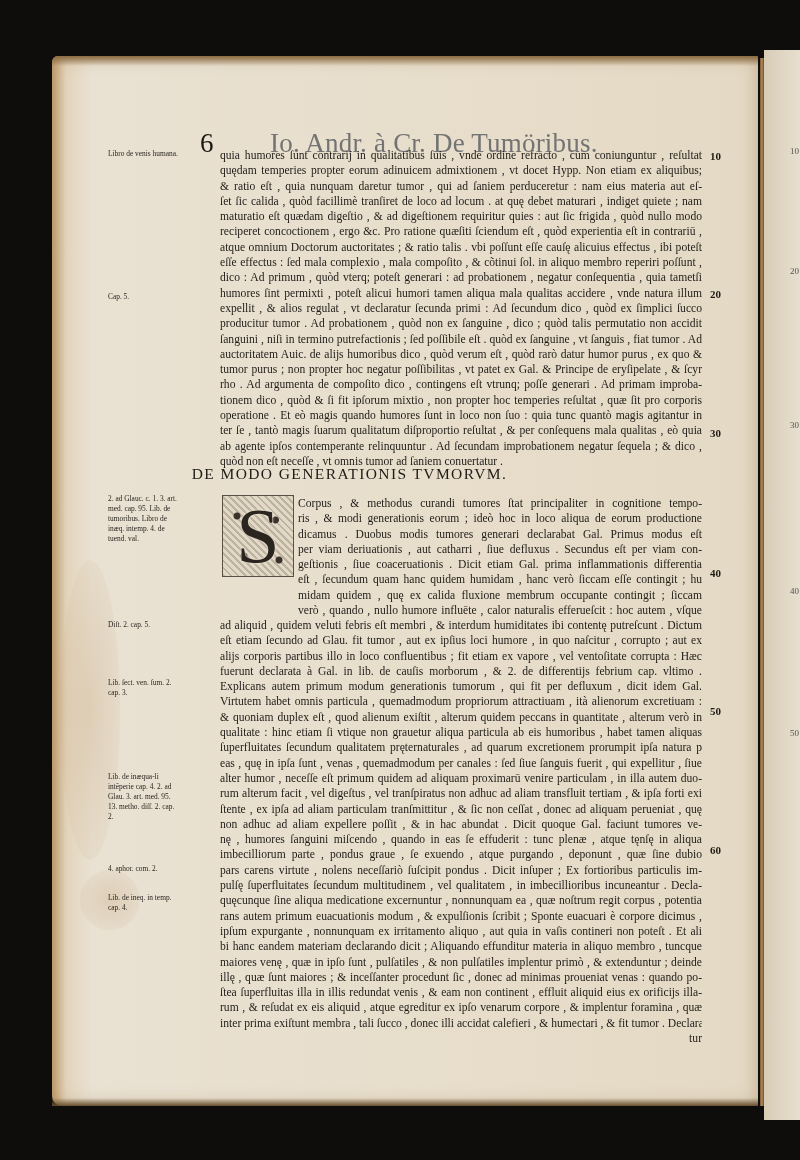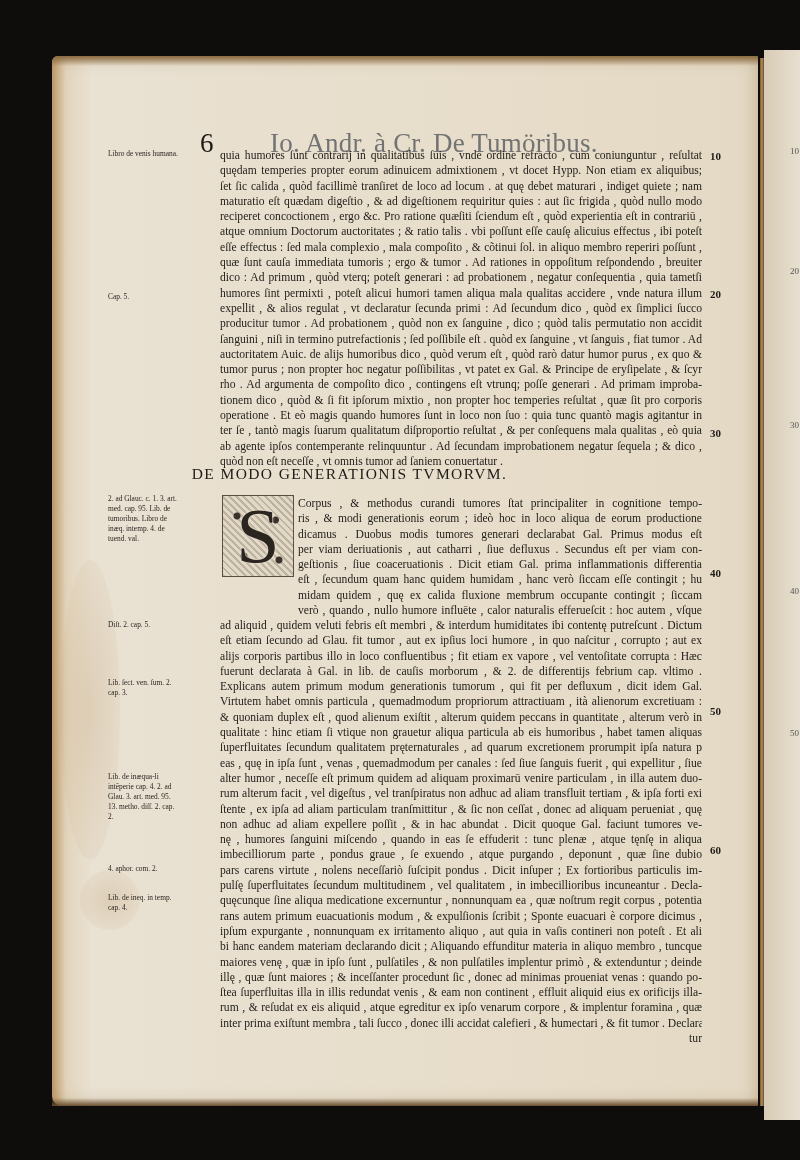--- a/index.html
+++ b/index.html
@@ -106,26 +106,26 @@
 <div class="marg" style="top:494px;width:72px">2. ad Glauc. c. 1. 3. art. med. cap. 95. Lib. de tumoribus. Libro de inæq. intemp. 4. de tuend. val.</div>
 <div class="marg" style="top:620px">Diſt. 2. cap. 5.</div>
 <div class="marg" style="top:678px;width:66px">Lib. ſect. ven. ſum. 2. cap. 3.</div>
 <div class="marg" style="top:772px;width:68px">Lib. de inæqua-li intēperie cap. 4. 2. ad Glau. 3. art. med. 95. 13. metho. diſſ. 2. cap. 2.</div>
 <div class="marg" style="top:864px">4. aphor. com. 2.</div>
 <div class="marg" style="top:893px;width:66px">Lib. de ineq. in temp. cap. 4.</div>
 
 <div class="body-text" style="top:148px">
   <span class="line">quia humores ſunt contrarij in qualitatibus ſuis , vnde ordine refracto , cum coniunguntur , reſultat</span>
   <span class="line">quędam temperies propter eorum adinuicem admixtionem , vt docet Hypp. Non etiam ex aliquibus;</span>
+  <span class="line">&amp; ratio eſt , quia nunquam daretur tumor , qui ad ſaniem perduceretur : nam eius materia aut eſ-</span>
   <span class="line">ſet ſic calida , quòd facillimè tranſiret de loco ad locum . at quę debet maturari , indiget quiete ; nam</span>
   <span class="line">maturatio eſt quædam digeſtio , &amp; ad digeſtionem requiritur quies : aut ſic frigida , quòd nullo modo</span>
   <span class="line">reciperet concoctionem , ergo &amp;c. Pro ratione quæſiti ſciendum eſt , quòd experientia eſt in contrariū ,</span>
   <span class="line">atque omnium Doctorum auctoritates ; &amp; ratio talis . vbi poſſunt eſſe cauſę alicuius effectus , ibi poteſt</span>
   <span class="line">eſſe effectus : ſed mala complexio , mala compoſito , &amp; cõtinui ſol. in aliquo membro reperiri poſſunt ,</span>
-  <span class="line">quæ ſunt cauſa immediata tumoris ; ergo &amp; tumor . Ad rationes in oppoſitum reſpondendo , breuiter</span>
   <span class="line">dico : Ad primum , quòd vterq; poteſt generari : ad probationem , negatur conſequentia , quia tametſi</span>
   <span class="line">humores ſint permixti , poteſt alicui humori tamen aliqua mala qualitas accidere , vnde natura illum</span>
   <span class="line">expellit , &amp; alios regulat , vt declaratur ſecunda primi : Ad ſecundum dico , quòd ex ſimplici ſucco</span>
   <span class="line">producitur tumor . Ad probationem , quòd non ex ſanguine , dico ; quòd talis permutatio non accidit</span>
   <span class="line">ſanguini , niſi in termino putrefactionis ; ſed poſſibile eſt . quòd ex ſanguine , vt ſanguis , fiat tumor . Ad</span>
   <span class="line">auctoritatem Auic. de alijs humoribus dico , quòd verum eſt , quòd rarò datur humor purus , ex quo &amp;</span>
   <span class="line">tumor purus ; non propter hoc negatur poſſibilitas , vt patet ex Gal. &amp; Principe de eryſipelate , &amp; ſcyr</span>
   <span class="line">rho . Ad argumenta de compoſito dico , contingens eſt vtrunq; poſſe generari . Ad primam improba-</span>
   <span class="line">tionem dico , quòd &amp; ſi fit ipſorum mixtio , non propter hoc temperies reſultat , quæ ſit pro corporis</span>
   <span class="line">operatione . Et eò magis quando humores ſunt in loco non ſuo : quia tunc quantò magis agitantur in</span>

